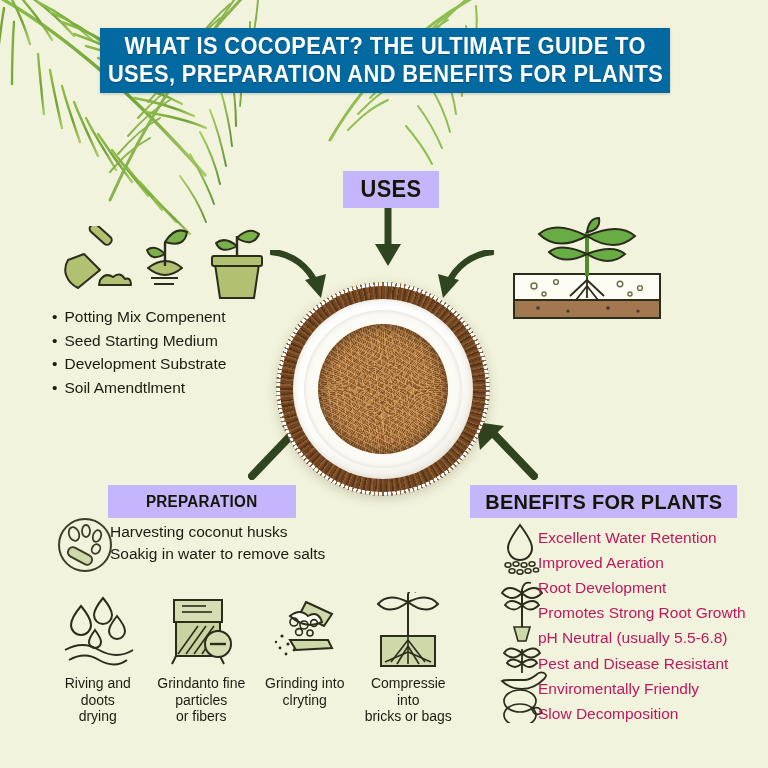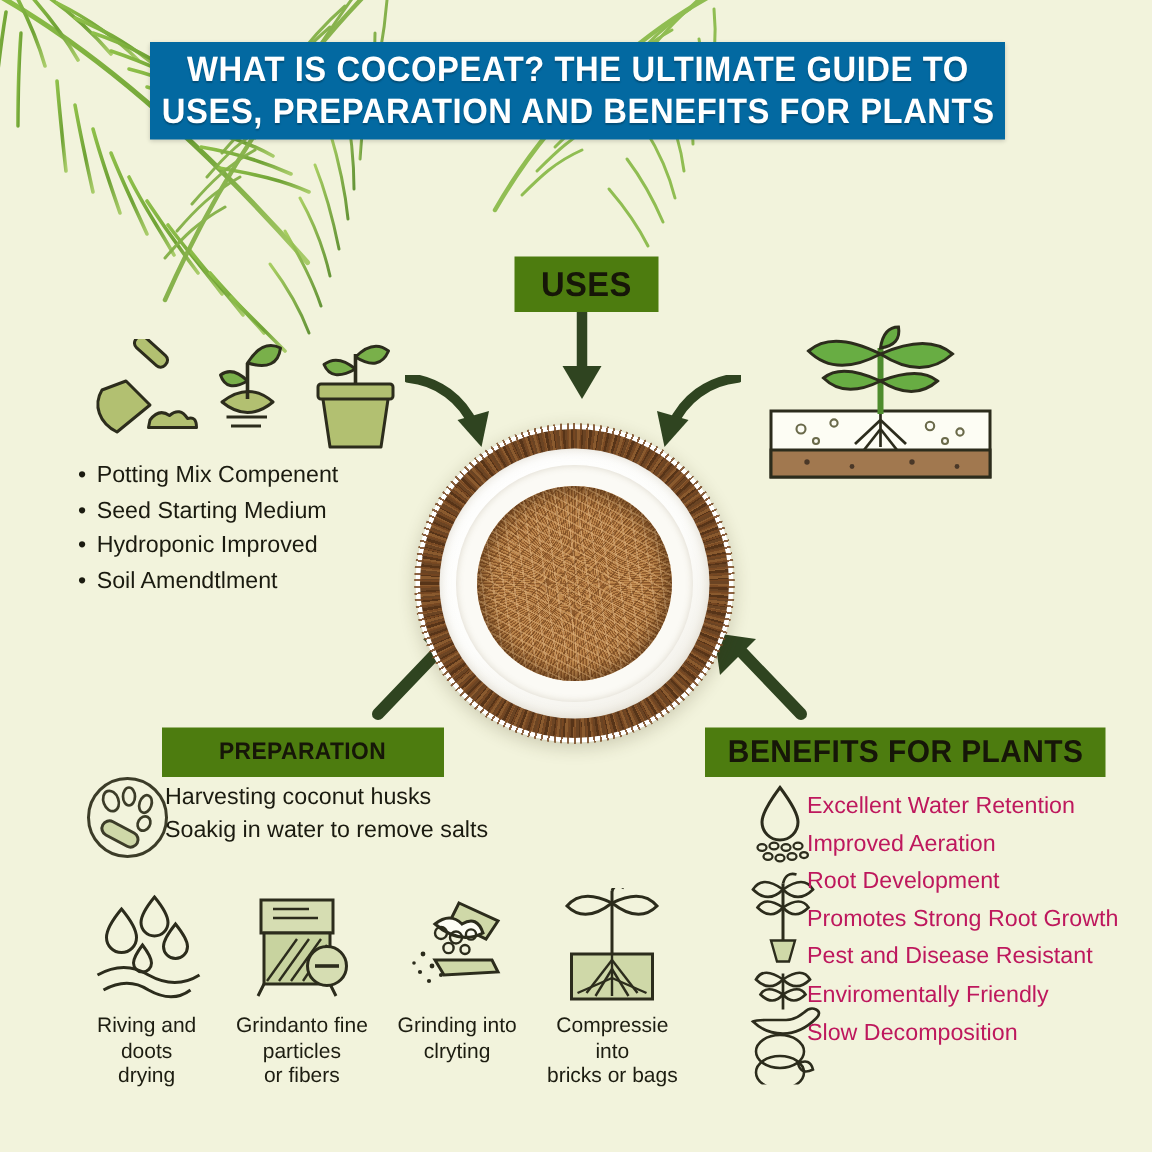--- a/index.html
+++ b/index.html
@@ -35,21 +35,21 @@
     line-height:1.18;
     text-align:center;
     white-space:nowrap;
     text-shadow:0 1px 1px rgba(0,0,0,.25);
     transform:scaleX(.93);
   }
 
   
   .badge {
     position:absolute;
-    background:#4d7c0f;
+    background:#c4b5fd;
     color:#161608;
     font-weight:bold;
     display:flex; align-items:center; justify-content:center;
     letter-spacing:.3px;
   }
   #badge-uses { left:343px; top:171px; width:96px; height:37px; font-size:23px; }
   #badge-prep { left:108px; top:485px; width:188px; height:33px; font-size:16px; }
   #badge-benefits { left:470px; top:485px; width:267px; height:33px; font-size:21px; }
   .badge span { transform:scaleX(.95); }
 
@@ -290,21 +290,21 @@
       <rect x="164" y="30" width="50" height="10" rx="2"></rect>
       <path d="M189 30 L189 10" fill="none" stroke-width="2.4"></path>
       <path d="M189 12 q12 -12 22 -4 q-6 14 -22 4 Z" fill="#79b04a"></path>
       <path d="M189 20 q-12 -10 -21 -3 q5 12 21 3 Z" fill="#79b04a"></path>
     </g>
   </svg>
 
   <ul id="uses-list">
     <li>Potting Mix Compenent</li>
     <li>Seed Starting Medium</li>
-    <li>Hydroponic Improved</li>
+    <li>Development Substrate</li>
     <li>Soil Amendtlment</li>
   </ul>
 
   <svg id="right-plant" viewBox="0 0 158 106">
     <rect x="6" y="58" width="146" height="44" fill="#fdfdf4" stroke="#2c2c1c" stroke-width="2"></rect>
     <rect x="6" y="84" width="146" height="18" fill="#a1784f" stroke="#2c2c1c" stroke-width="2"></rect>
     <path d="M79 60 L79 16" stroke="#4e8c2e" stroke-width="4" fill="none"></path>
     <path d="M79 20 q-32 -16 -48 -2 q18 18 48 2 Z" fill="#68ad43" stroke="#2c2c1c" stroke-width="2"></path>
     <path d="M79 20 q32 -14 48 0 q-20 18 -48 0 Z" fill="#68ad43" stroke="#2c2c1c" stroke-width="2"></path>
     <path d="M79 38 q-26 -12 -38 -2 q14 14 38 2 Z" fill="#68ad43" stroke="#2c2c1c" stroke-width="2"></path>
@@ -475,18 +475,19 @@
       <ellipse cx="20" cy="192" rx="16" ry="11"></ellipse>
       <path d="M32 186 q8 -4 10 4 q-8 4 -10 -4 Z"></path>
     </g>
   </svg>
 
   <ul id="benefits-list">
     <li>Excellent Water Retention</li>
     <li>Improved Aeration</li>
     <li>Root Development</li>
     <li>Promotes Strong Root Growth</li>
+    <li>pH Neutral (usually 5.5-6.8)</li>
     <li>Pest and Disease Resistant</li>
     <li>Enviromentally Friendly</li>
     <li>Slow Decomposition</li>
   </ul>
 
 </div>
 
 </body></html>

